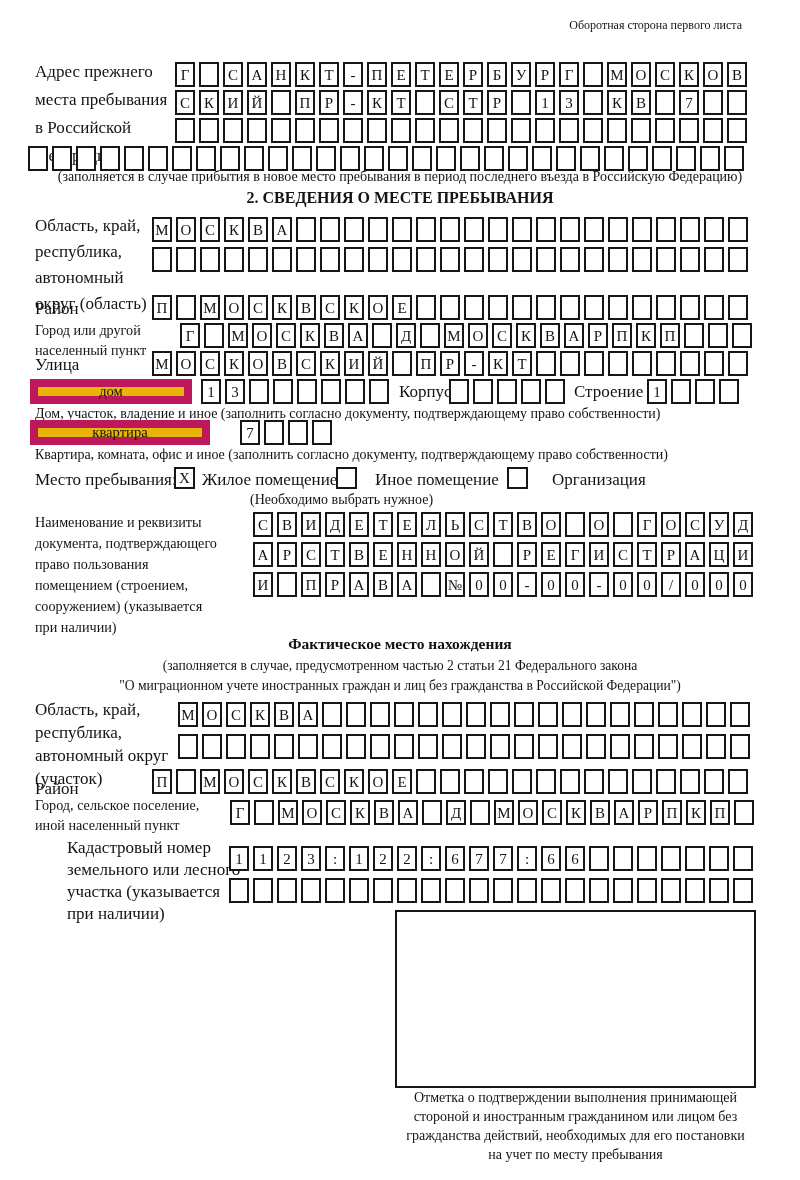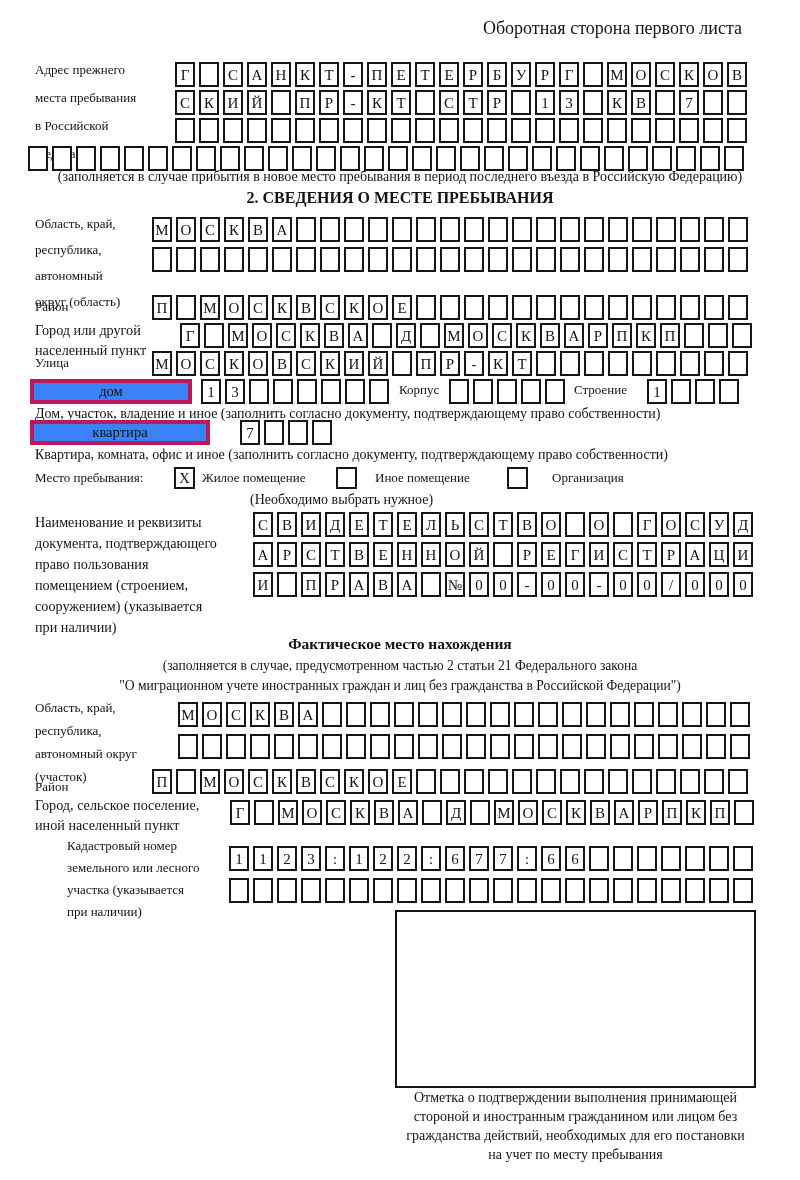--- a/index.html
+++ b/index.html
@@ -1,33 +1,33 @@
 <!DOCTYPE html>
 <html><head>
 <meta charset="utf-8">
 <style>
   html,body{margin:0;padding:0;background:#ffffff;}
   #page{
     position:relative;width:800px;height:1180px;background:#ffffff;
     font-family:"Liberation Serif","DejaVu Serif",serif;color:#131313;overflow:hidden;
   }
-  .lbl{position:absolute;font-size:13px;white-space:nowrap;}
+  .lbl{position:absolute;font-size:17px;white-space:nowrap;}
   .cap{position:absolute;font-size:14px;white-space:nowrap;}
   .center{left:0;width:800px;text-align:center;}
   .title{position:absolute;font-weight:bold;font-size:16px;}
   .boxrow{position:absolute;display:flex;gap:4px;}
   .cell{
     flex:0 0 20px;width:20px;height:25px;box-sizing:border-box;
     border:2px solid #161616;background:#fff;
     display:flex;align-items:center;justify-content:center;
     font-size:15px;line-height:1;padding-top:1px;
   }
   .widebox{
-    position:absolute;height:25px;box-sizing:border-box;border:4px solid #be185d;
-    display:flex;align-items:center;justify-content:center;font-size:14.6px;background:#3b82f6;
+    position:absolute;height:25px;box-sizing:border-box;border:8px solid #be185d;
+    display:flex;align-items:center;justify-content:center;font-size:14.6px;background:#eab308;
   }
   .cb{
     position:absolute;width:21px;height:22px;box-sizing:border-box;border:2px solid #161616;
     display:flex;align-items:center;justify-content:center;font-size:15px;background:#fff;
   }
   .lines div{white-space:nowrap;}
   .lh28 div{height:28px;}
   .lh26 div{height:26px;}
   .lh23 div{height:23px;}
   .lh22 div{height:22px;}
@@ -35,21 +35,21 @@
   .lh20 div{height:20px;}
   .lh19 div{height:19px;}
   .note-sm{font-size:13.6px;}
   .stampbox{position:absolute;border:2px solid #161616;background:#fff;}
 </style>
 </head>
 <body>
 
 <div id="page">
 
-  <div class="lbl" style="right:58px;top:18px;left:auto;font-size:18px;">Оборотная сторона первого листа</div>
+  <div class="lbl" style="right:58px;top:18px;left:auto;font-size:12px;">Оборотная сторона первого листа</div>
 
   <div class="lbl lines lh28" style="left:35px;top:62px;">
       <div>Адрес прежнего</div>
       <div>места пребывания</div>
       <div>в Российской</div>
       <div>Федерации</div>
     </div>
   <div class="boxrow" style="left:175px;top:62px;">
       <span class="cell">Г</span>
       <span class="cell"></span>

